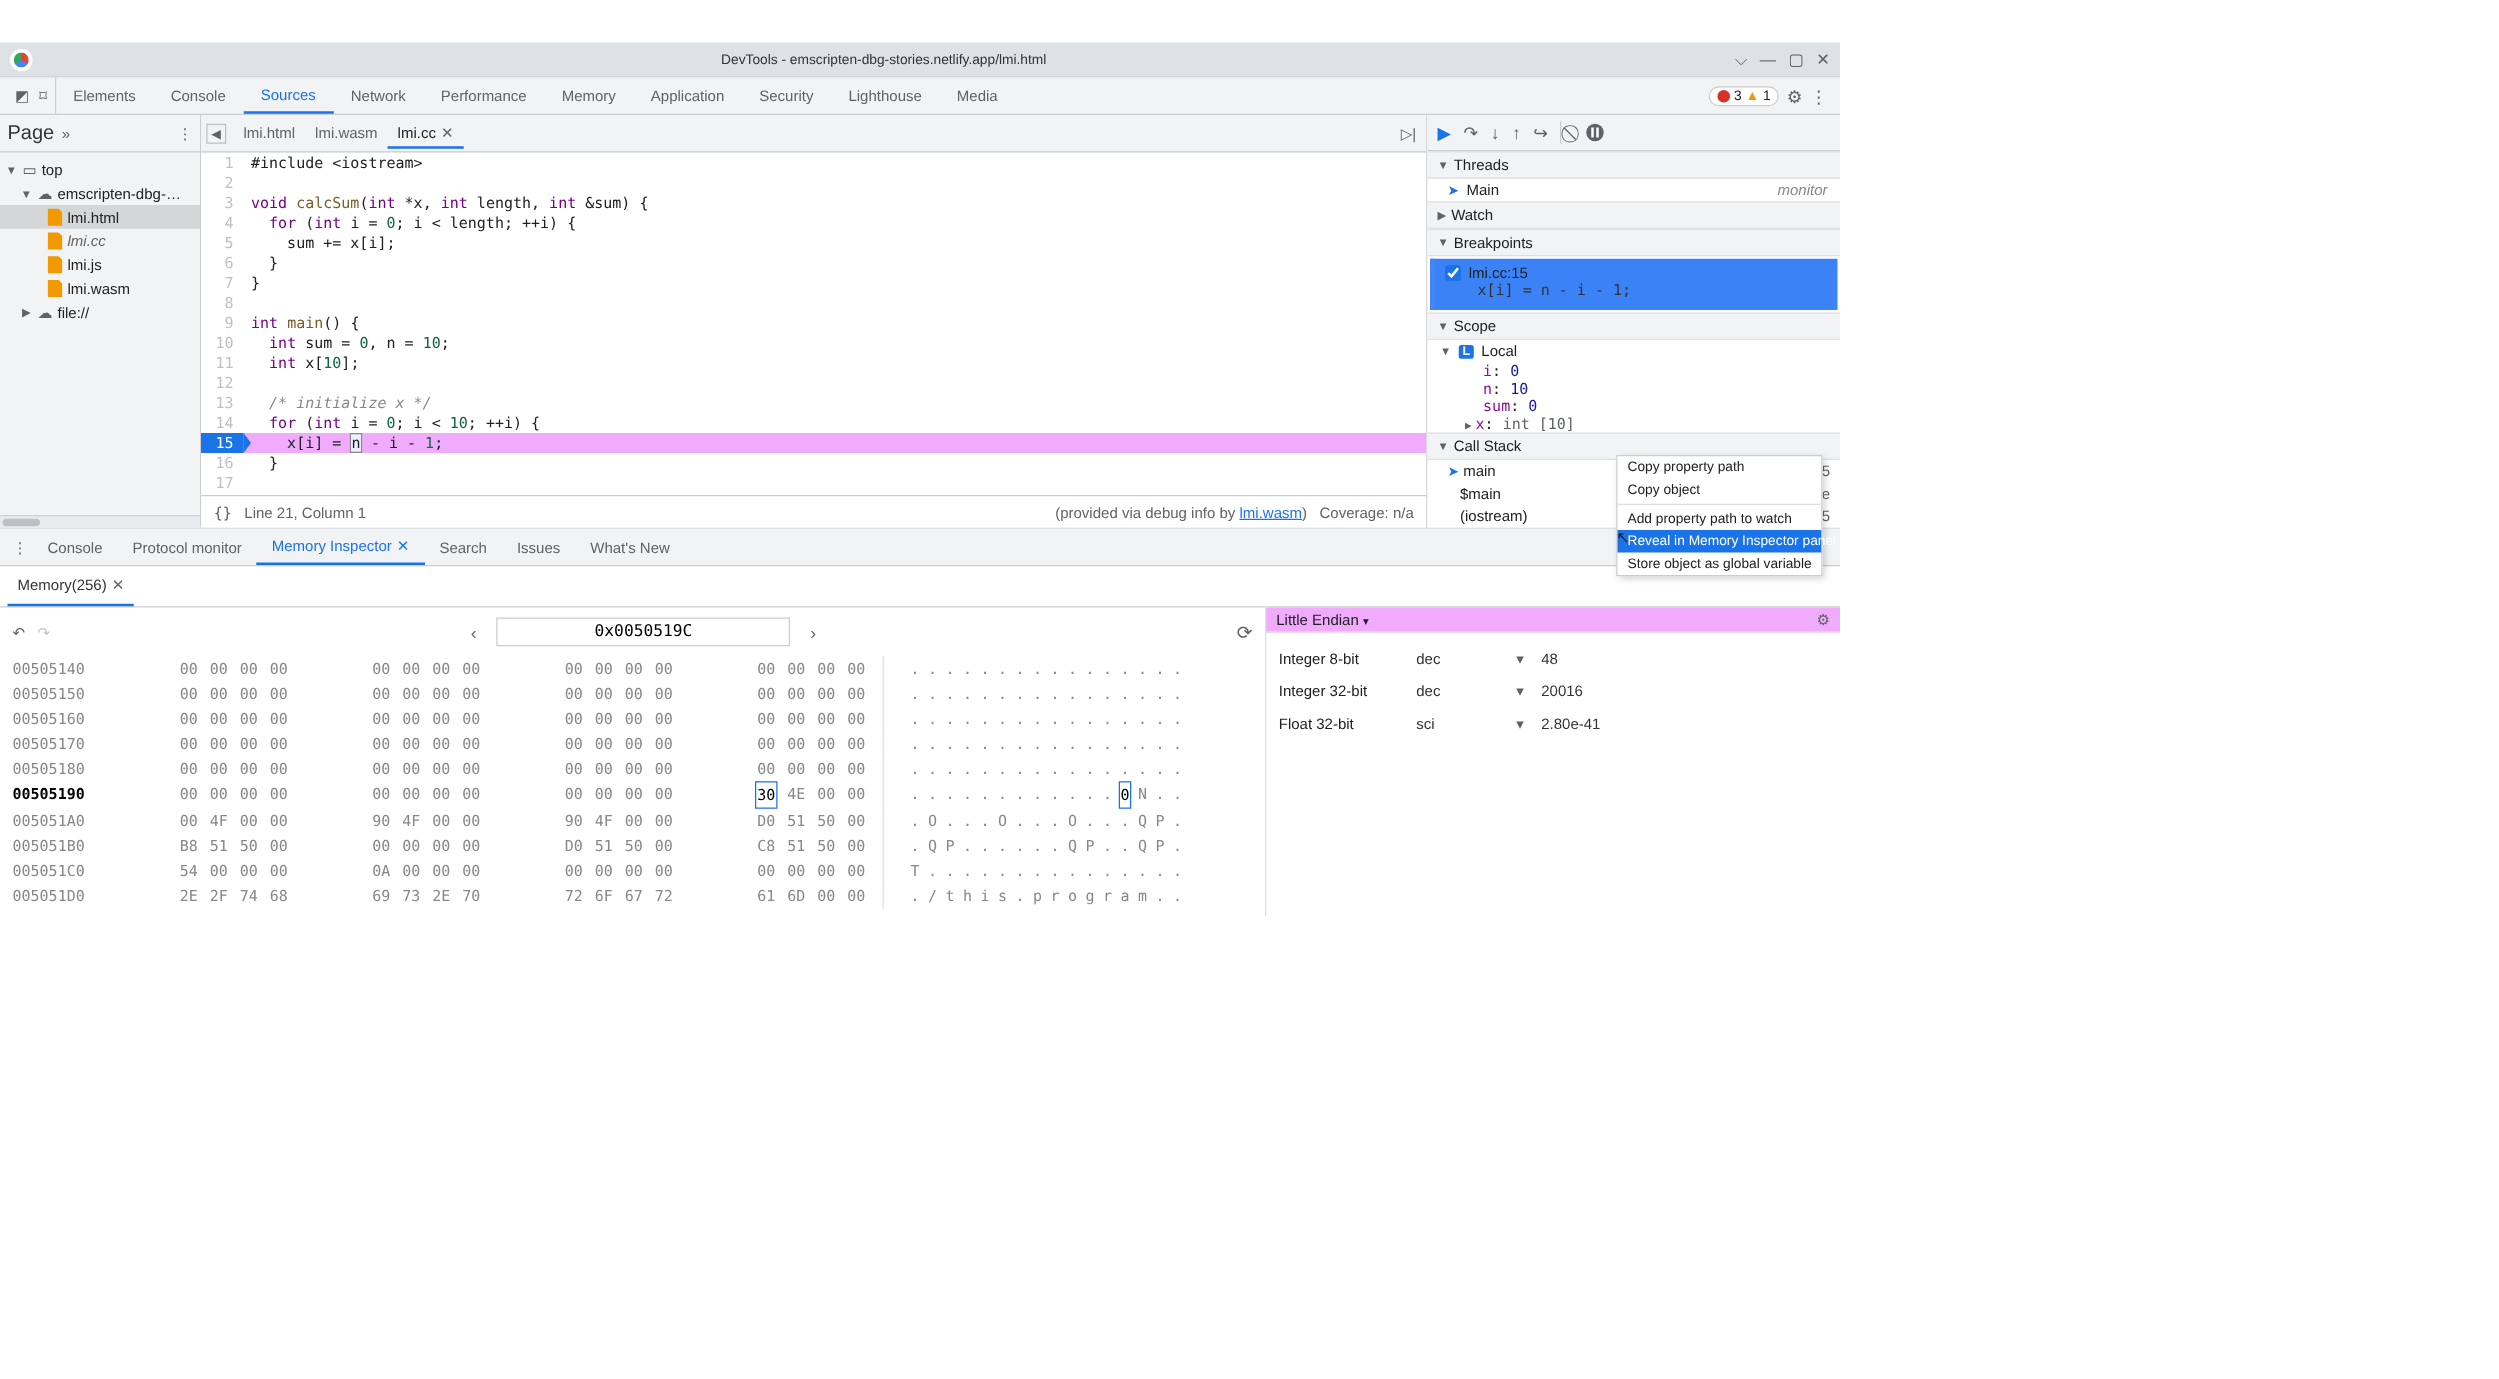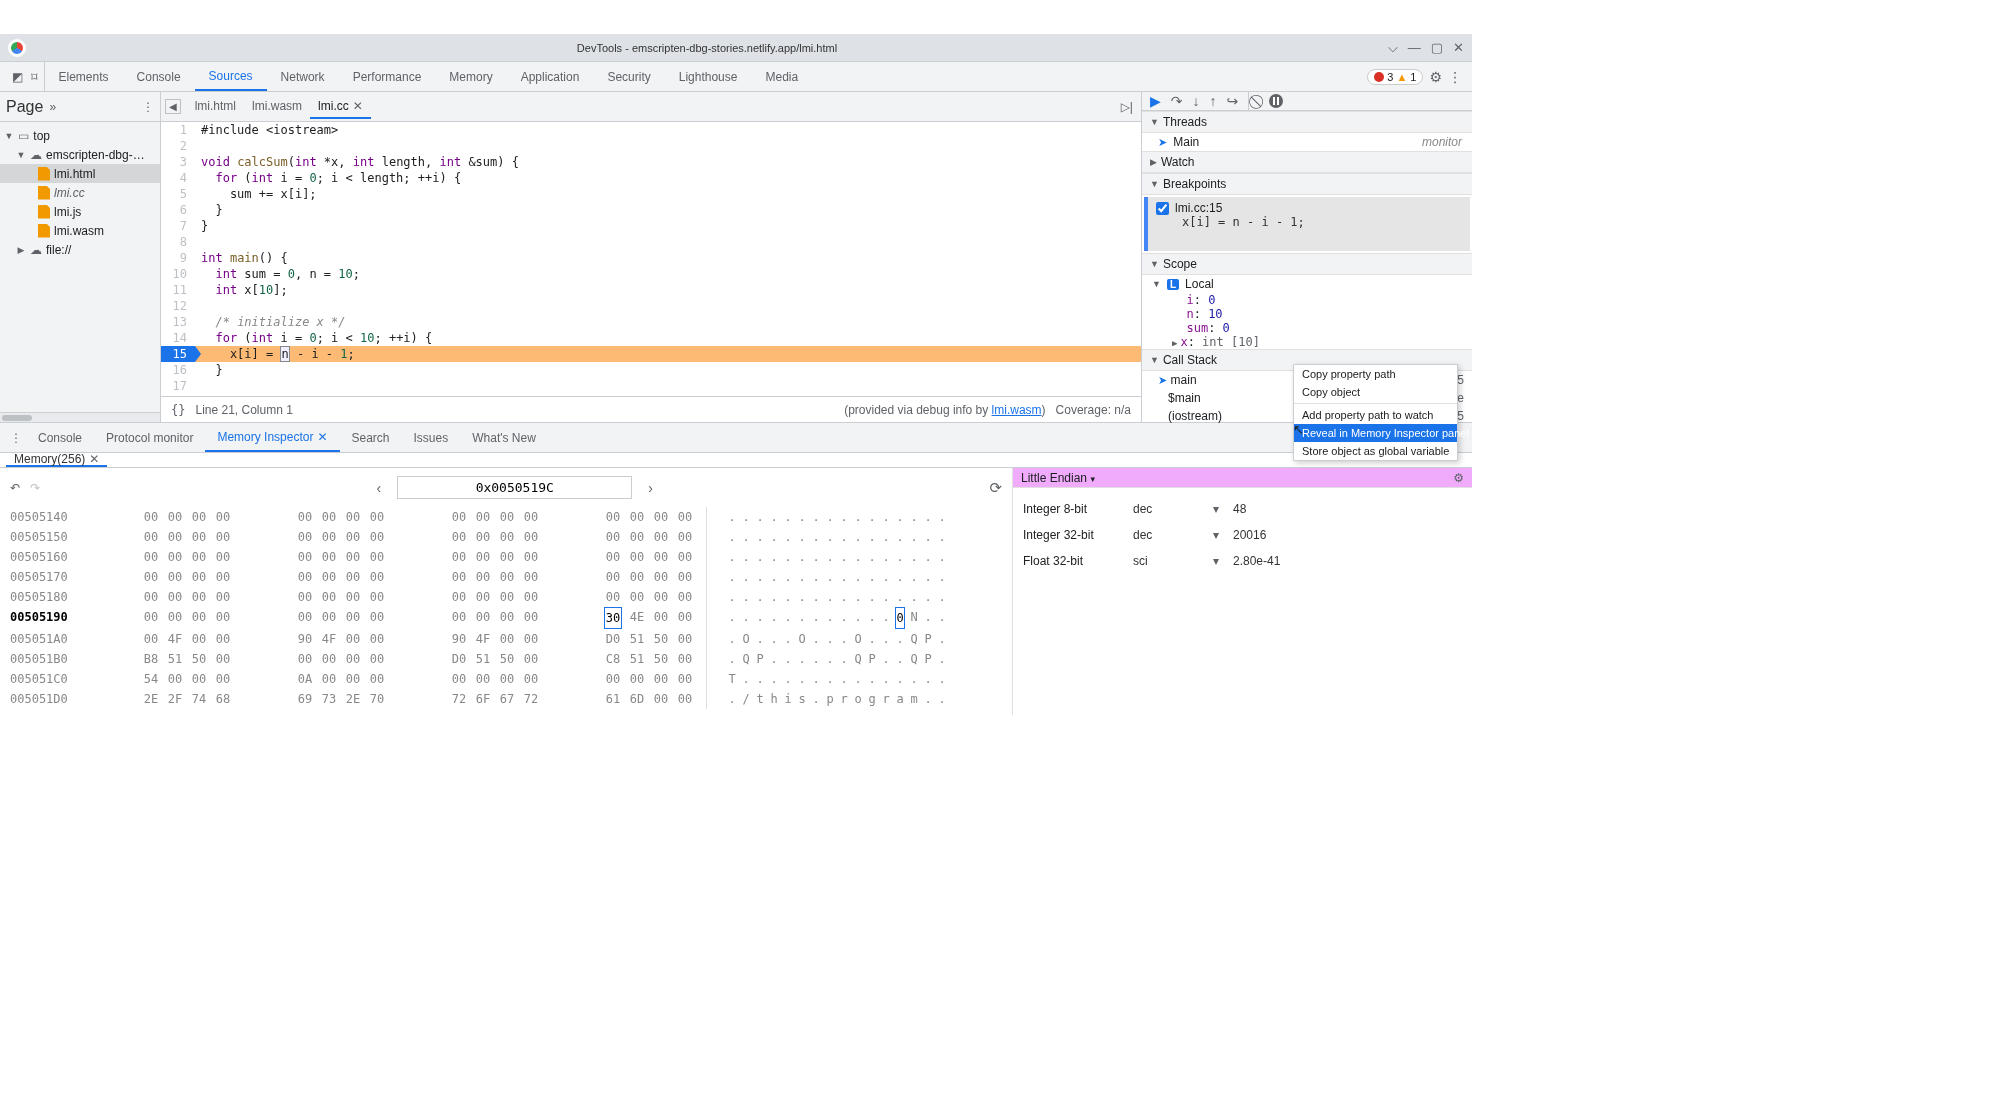--- a/index.html
+++ b/index.html
@@ -44,21 +44,21 @@
   .center { display:flex; flex-direction:column; height:330px;}
   .editor-tabs { height:30px; display:flex; align-items:center; background:#f1f3f4; border-bottom:1px solid #cacdd1; padding:0 4px; gap:6px;}
   .editor-tabs .nav-ic{color:#5f6368;border:1px solid #bdc1c6;padding:1px 3px;font-size:10px;cursor:pointer;}
   .editor-tabs .tab{padding:4px 8px;color:#5f6368;cursor:pointer;}
   .editor-tabs .tab.active{color:#202124;border-bottom:2px solid #1a73e8;}
   .editor-tabs .tab .close{margin-left:4px;color:#5f6368;}
   .editor-tabs .right{margin-left:auto;color:#5f6368;padding-right:4px;}
   .code-area{flex:1;overflow:auto;background:#fff;font-family:Menlo,Consolas,monospace;font-size:12px;line-height:16px;white-space:pre;}
   .code-line{display:flex;}
   .gutter{width:34px;text-align:right;padding-right:8px;color:#bdc1c6;user-select:none;}
-  .code-line.exec{background:#fdba74;}
+  .code-line.exec{background:#f0abfc;}
   .code-line.exec .gutter{background:#1a73e8;color:#fff;position:relative;}
   .code-line.exec .gutter::after{content:"";position:absolute;right:-6px;top:0;border-top:8px solid transparent;border-bottom:8px solid transparent;border-left:6px solid #1a73e8;}
   .kw{color:#708;}
   .type{color:#708;}
   .num{color:#164;}
   .cmt{color:#888;font-style:italic;}
   .fn{color:#795e26;}
   .hl-var{border:1px solid #888;background:#eef;}
   .status-line{height:26px;border-top:1px solid #cacdd1;display:flex;align-items:center;padding:0 10px;font-size:12px;color:#5f6368;background:#fff;}
   .status-line .braces{font-family:monospace;margin-right:10px;}
@@ -72,21 +72,21 @@
   .debug-toolbar .resume{color:#1a73e8;}
   .debug-toolbar .sep{width:1px;height:18px;background:#cacdd1;}
   .debug-toolbar .pause-ic{width:14px;height:14px;border-radius:50%;background:#5f6368;display:inline-block;position:relative;}
   .debug-toolbar .pause-ic::before{content:"";position:absolute;left:4px;top:3px;width:2px;height:8px;background:#fff;}
   .debug-toolbar .pause-ic::after{content:"";position:absolute;left:8px;top:3px;width:2px;height:8px;background:#fff;}
   .section-hdr{background:#f1f3f4;border-top:1px solid #e0e0e0;border-bottom:1px solid #e0e0e0;padding:3px 8px;display:flex;align-items:center;gap:4px;font-size:12px;}
   .section-hdr .tog{font-size:9px;color:#5f6368;}
   .pane-row{padding:2px 4px 2px 16px;display:flex;align-items:center;gap:6px;font-size:12px;}
   .blue-arrow{color:#1a73e8;font-size:11px;}
   .paused-tag{color:#888;font-style:italic;margin-left:auto;margin-right:6px;}
-  .bp-box{background:#e5e5e5;border-left:4px solid #4285f4;padding:4px 8px 22px 8px;margin:2px;}
+  .bp-box{background:#3b82f6;border-left:4px solid #4285f4;padding:4px 8px 9px 8px;margin:2px;}
   .bp-box .chk{accent-color:#1a73e8;}
   .bp-code{font-family:monospace;color:#333;padding-left:26px;}
   .badge-L{background:#1a73e8;color:#fff;font-weight:bold;font-size:10px;padding:0 3px;border-radius:2px;}
   .scope-var{font-family:monospace;padding-left:30px;font-size:12px;}
   .scope-var .k{color:#881391;}
   .scope-var .v{color:#1a1aa6;}
   .scope-var .vstr{color:#5f6368;}
   .callrow{display:flex;padding:2px 8px 2px 16px;font-size:12px;align-items:center;}
   .callrow .loc{margin-left:auto;color:#5f6368;}
   
@@ -97,21 +97,21 @@
   .ctx-menu .div{height:1px;background:#e0e0e0;margin:2px 0;}
   .cursor-ptr{position:absolute;right:168px;top:330px;font-size:13px;z-index:51;pointer-events:none;}
   
   
   .drawer{border-top:1px solid #cacdd1;}
   .drawer-tabs{height:30px;background:#f1f3f4;border-bottom:1px solid #cacdd1;display:flex;align-items:stretch;padding:0 6px;}
   .drawer-tabs .dt{padding:0 12px;display:flex;align-items:center;color:#5f6368;cursor:pointer;}
   .drawer-tabs .dt.active{color:#1a73e8;border-bottom:2px solid #1a73e8;}
   .drawer-tabs .dt .close{margin-left:4px;}
   .drawer-tabs .closebtn{margin-left:auto;align-self:center;color:#5f6368;cursor:pointer;font-size:14px;padding:0 6px;}
-  .mem-tabs{height:15px;border-bottom:1px solid #cacdd1;display:flex;align-items:stretch;padding:0 6px;}
+  .mem-tabs{height:33px;border-bottom:1px solid #cacdd1;display:flex;align-items:stretch;padding:0 6px;}
   .mem-tabs .mt{padding:2px 8px;display:flex;align-items:center;border-bottom:2px solid #1a73e8;color:#333;}
   .mem-tabs .mt .close{margin-left:4px;color:#5f6368;}
   
   .mem-body{display:flex;}
   .mem-left{flex:1;padding:6px 10px;}
   .mem-toolbar{display:flex;align-items:center;gap:10px;padding:2px 0 8px 0;}
   .mem-toolbar .undo,.mem-toolbar .redo{color:#5f6368;cursor:pointer;}
   .mem-toolbar .redo{opacity:.4;}
   .mem-toolbar .spacer{flex:1;}
   .mem-toolbar .navbtn{color:#5f6368;font-size:14px;cursor:pointer;padding:0 6px;}

